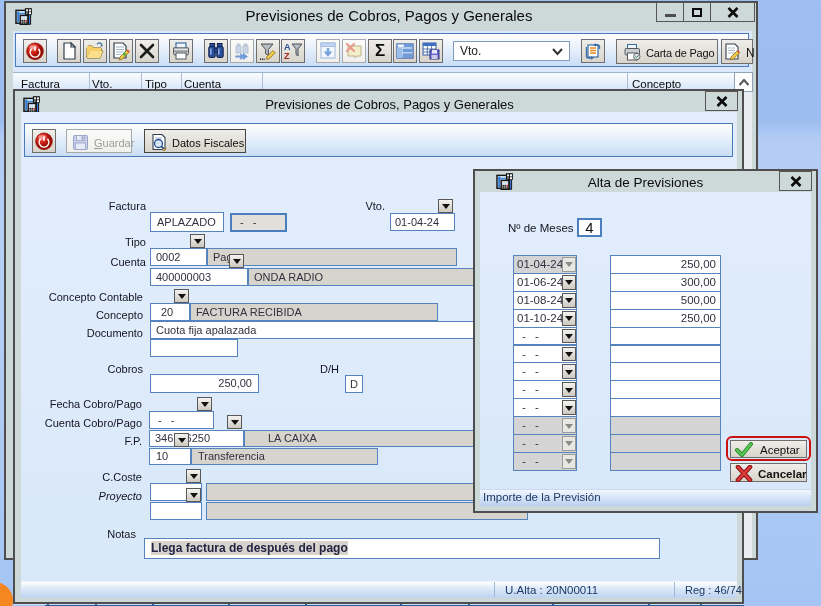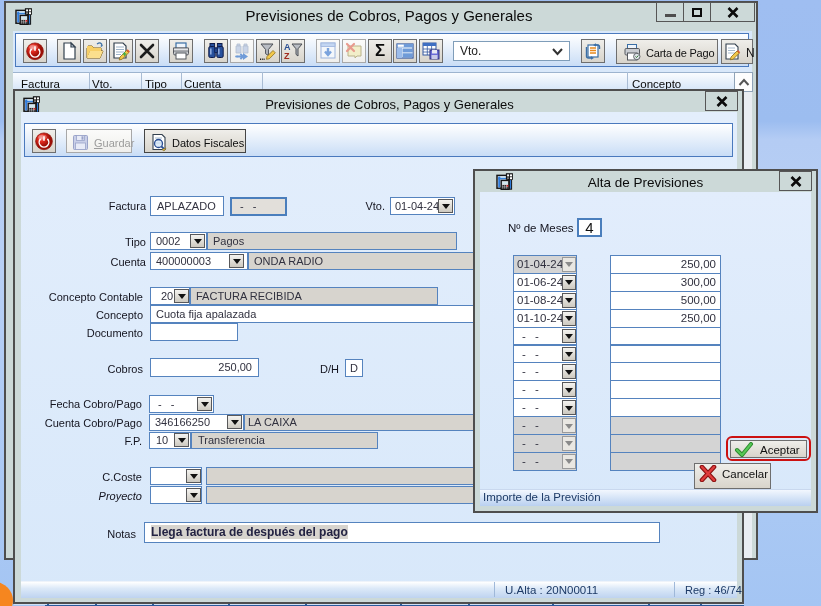--- a/index.html
+++ b/index.html
@@ -9,21 +9,21 @@
   background: linear-gradient(180deg,#9fbef1 0%,#9cbdf0 20%,#b4ccf4 23%,#b8d0f5 45%,#b0ccf5 65%,#a4c5f3 100%);
   position:relative;
 }
 .abs { position:absolute; }
 .win { position:absolute; background:#ccd9d8; border:2px solid #4e4e4e; }
 .tbtn { position:absolute; border:1px solid #6e6e6e; background:linear-gradient(180deg,#efeeea,#d8d4cb); white-space:nowrap; }
 .tbtn.pale { background:linear-gradient(180deg,#fbfbfa,#f0efec); border-color:#a8a8a8; }
 .wbtn { position:absolute; border:1px solid #565656; background:#ccd9d8; text-align:center; color:#0c0c0c; }
 .strip { position:absolute; border:1px solid #4a79bd; background:linear-gradient(180deg,#ffffff 0%,#e7f0fb 45%,#c9ddf6 100%); }
 .lbl { position:absolute; font-size:11px; color:#14141f; text-align:right; white-space:nowrap; }
-.fld { position:absolute; background:#ffffff; border:1px solid #5583be; font-size:11px; color:#31313f; white-space:nowrap; overflow:hidden; }
+.fld { position:absolute; background:#ffffff; border:1px solid #5583be; font-size:11px; color:#31313f; white-space:nowrap; overflow:hidden;margin-top:16px; }
 .fld.gray { background:#d7d4ce; }
 .da { position:absolute; border:1px solid #58585a; background:linear-gradient(180deg,#f4f3f0,#cdc9c0); }
 .da::after { content:""; position:absolute; left:50%; top:50%; margin-left:-4px; margin-top:-2px; border-left:4px solid transparent; border-right:4px solid transparent; border-top:5px solid #111; }
 .da.dis { border-color:#9a9a9a; background:#e9e7e2; }
 .da.dis::after { border-top-color:#8a8a8a; }
 .tt { position:absolute; white-space:nowrap; }
 </style>
 </head>
 <body>
 
@@ -341,21 +341,21 @@
 <div class="fld" style="left:150px; top:323px; width:88px; height:18px;"></div>
 
 <div class="fld" style="left:150px; top:358px; width:109px; height:19px; line-height:17px; text-align:right; padding-right:6px;">250,00</div>
 <div class="fld" style="left:345px; top:359px; width:18px; height:18px; line-height:16px; text-align:center;">D</div>
 
 <div class="fld" style="left:149px; top:395px; width:65px; height:18px; line-height:16px; padding-left:8px; letter-spacing:3px;">- -</div>
 <div class="da" style="left:197px; top:397px; width:15px; height:14px;"></div>
 
 <div class="fld" style="left:149px; top:414px; width:95px; height:17px; line-height:15px; padding-left:5px;">346166250</div>
 <div class="da" style="left:227px; top:415px; width:15px; height:14px;"></div>
-<div class="fld gray" style="left:244px; top:414px; width:284px; height:17px; line-height:15px; padding-left:3px;">LA CAIXA</div>
+<div class="fld gray" style="left:244px; top:414px; width:284px; height:17px; line-height:15px; padding-left:23px;">LA CAIXA</div>
 
 <div class="fld" style="left:149px; top:432px; width:42px; height:17px; line-height:15px; padding-left:6px;">10</div>
 <div class="da" style="left:174px; top:433px; width:15px; height:14px;"></div>
 <div class="fld gray" style="left:191px; top:432px; width:187px; height:17px; line-height:15px; padding-left:6px;">Transferencia</div>
 
 <div class="fld" style="left:150px; top:467px; width:52px; height:18px;"></div>
 <div class="da" style="left:186px; top:469px; width:15px; height:14px;"></div>
 <div class="fld gray" style="left:206px; top:467px; width:322px; height:18px;"></div>
 
 <div class="fld" style="left:150px; top:486px; width:52px; height:18px;"></div>
@@ -429,21 +429,21 @@
   </div>
 
 <div class="abs" style="left:726px; top:436px; width:85px; height:25px; border:2px solid #cc1111; border-radius:6px;"></div>
 <div class="tbtn" style="left:730px; top:440px; width:77px; height:18px;">
     <span id="i-check" style="position:absolute; left:3px; top:1px;"><svg width="22" height="16" viewBox="0 0 22 16">
         <path d="M3 8 l5 5 9 -11" fill="none" stroke="#2e8a2e" stroke-width="4" stroke-linecap="round" stroke-linejoin="round"></path>
         <path d="M3 8 l5 5 9 -11" fill="none" stroke="#57c957" stroke-width="2" stroke-linecap="round" stroke-linejoin="round"></path>
       </svg></span>
     <span style="position:absolute; left:29px; top:3px; font-size:11.5px; color:#111;">Aceptar</span>
   </div>
-<div class="tbtn" style="left:694px; top:463px; width:77px; height:26px;">
+<div class="tbtn" style="left:730px; top:463px; width:77px; height:19px;font-weight:bold;">
     <span id="i-redx" style="position:absolute; left:3px; top:1px;"><svg width="20" height="17" viewBox="0 0 20 17">
         <path d="M4 2 L16 15 M16 2 L4 15" stroke="#8a1111" stroke-width="4.6" stroke-linecap="round"></path>
         <path d="M4 2 L16 15 M16 2 L4 15" stroke="#e03c3c" stroke-width="2.4" stroke-linecap="round"></path>
       </svg></span>
     <span style="position:absolute; left:27px; top:4px; font-size:11.5px; color:#111;">Cancelar</span>
   </div>
 
 <div class="abs" style="left:480px; top:489px; width:331px; height:17px; background:linear-gradient(180deg,#f2f7fe,#b9d0f0); border-top:1px solid #c9d8ee;"></div>
 <div class="tt" style="left:483px; top:491px; font-size:11.5px; color:#1d3a66;">Importe de la Previsión</div>
 

